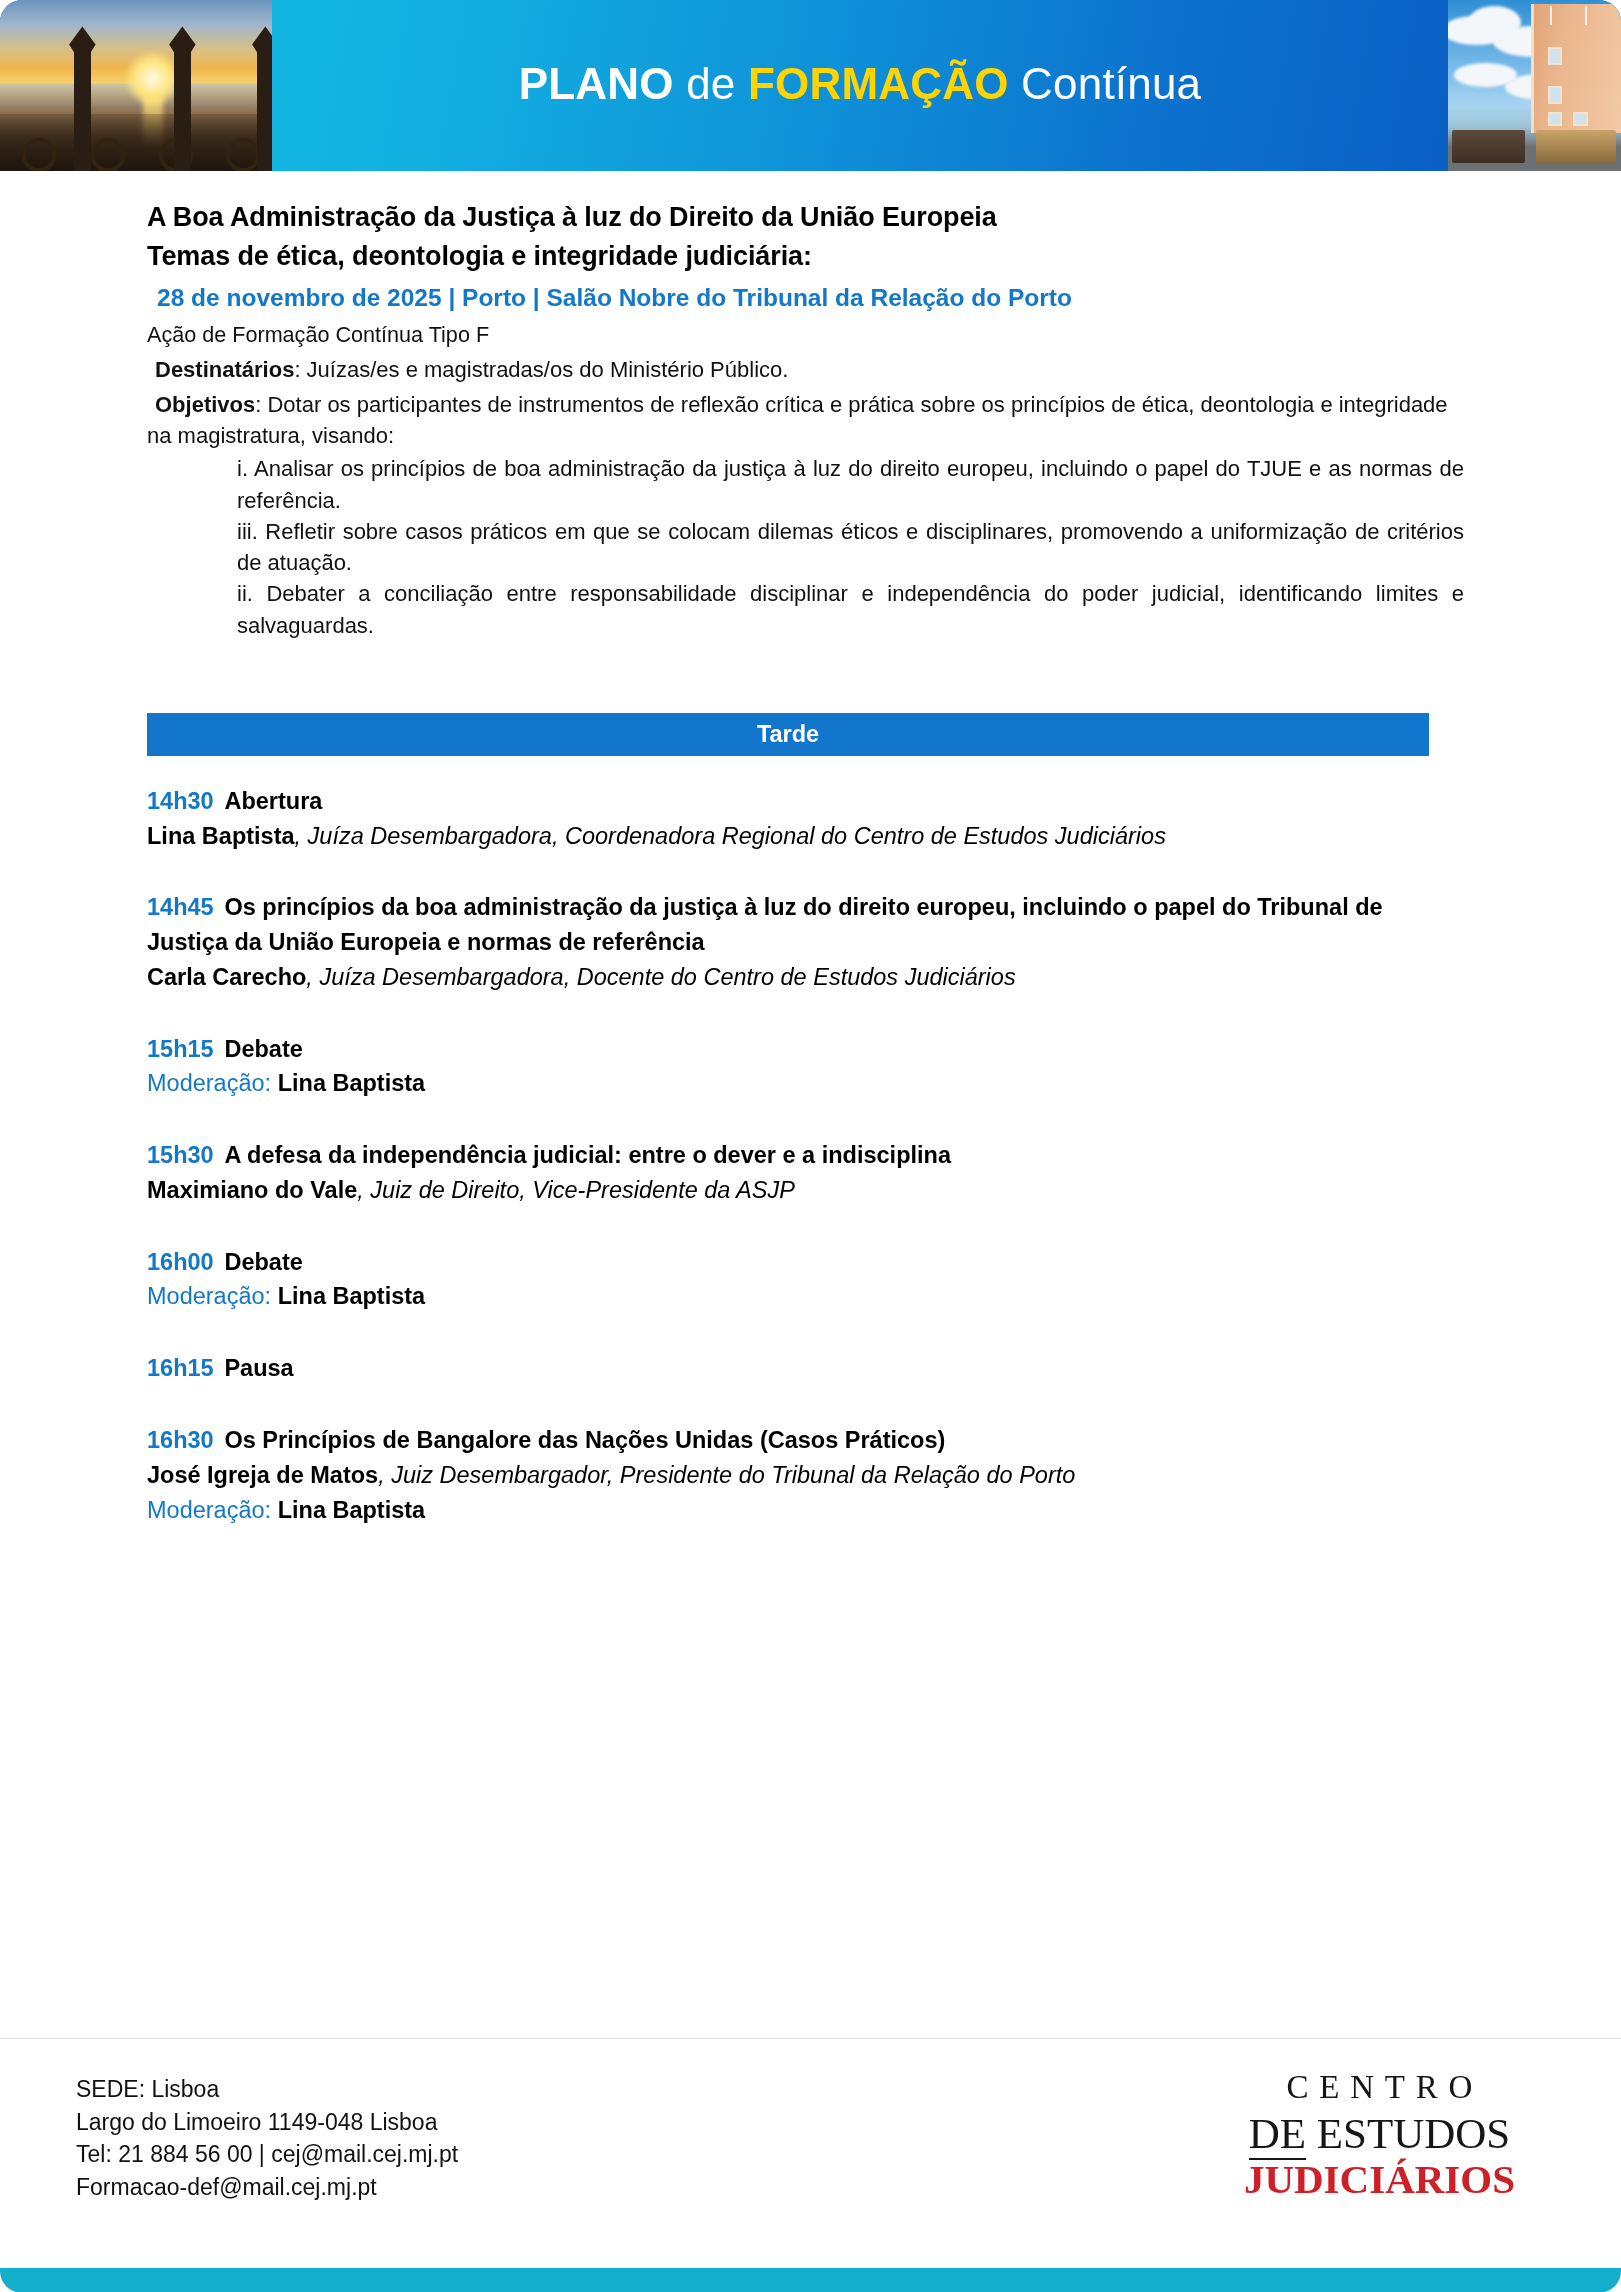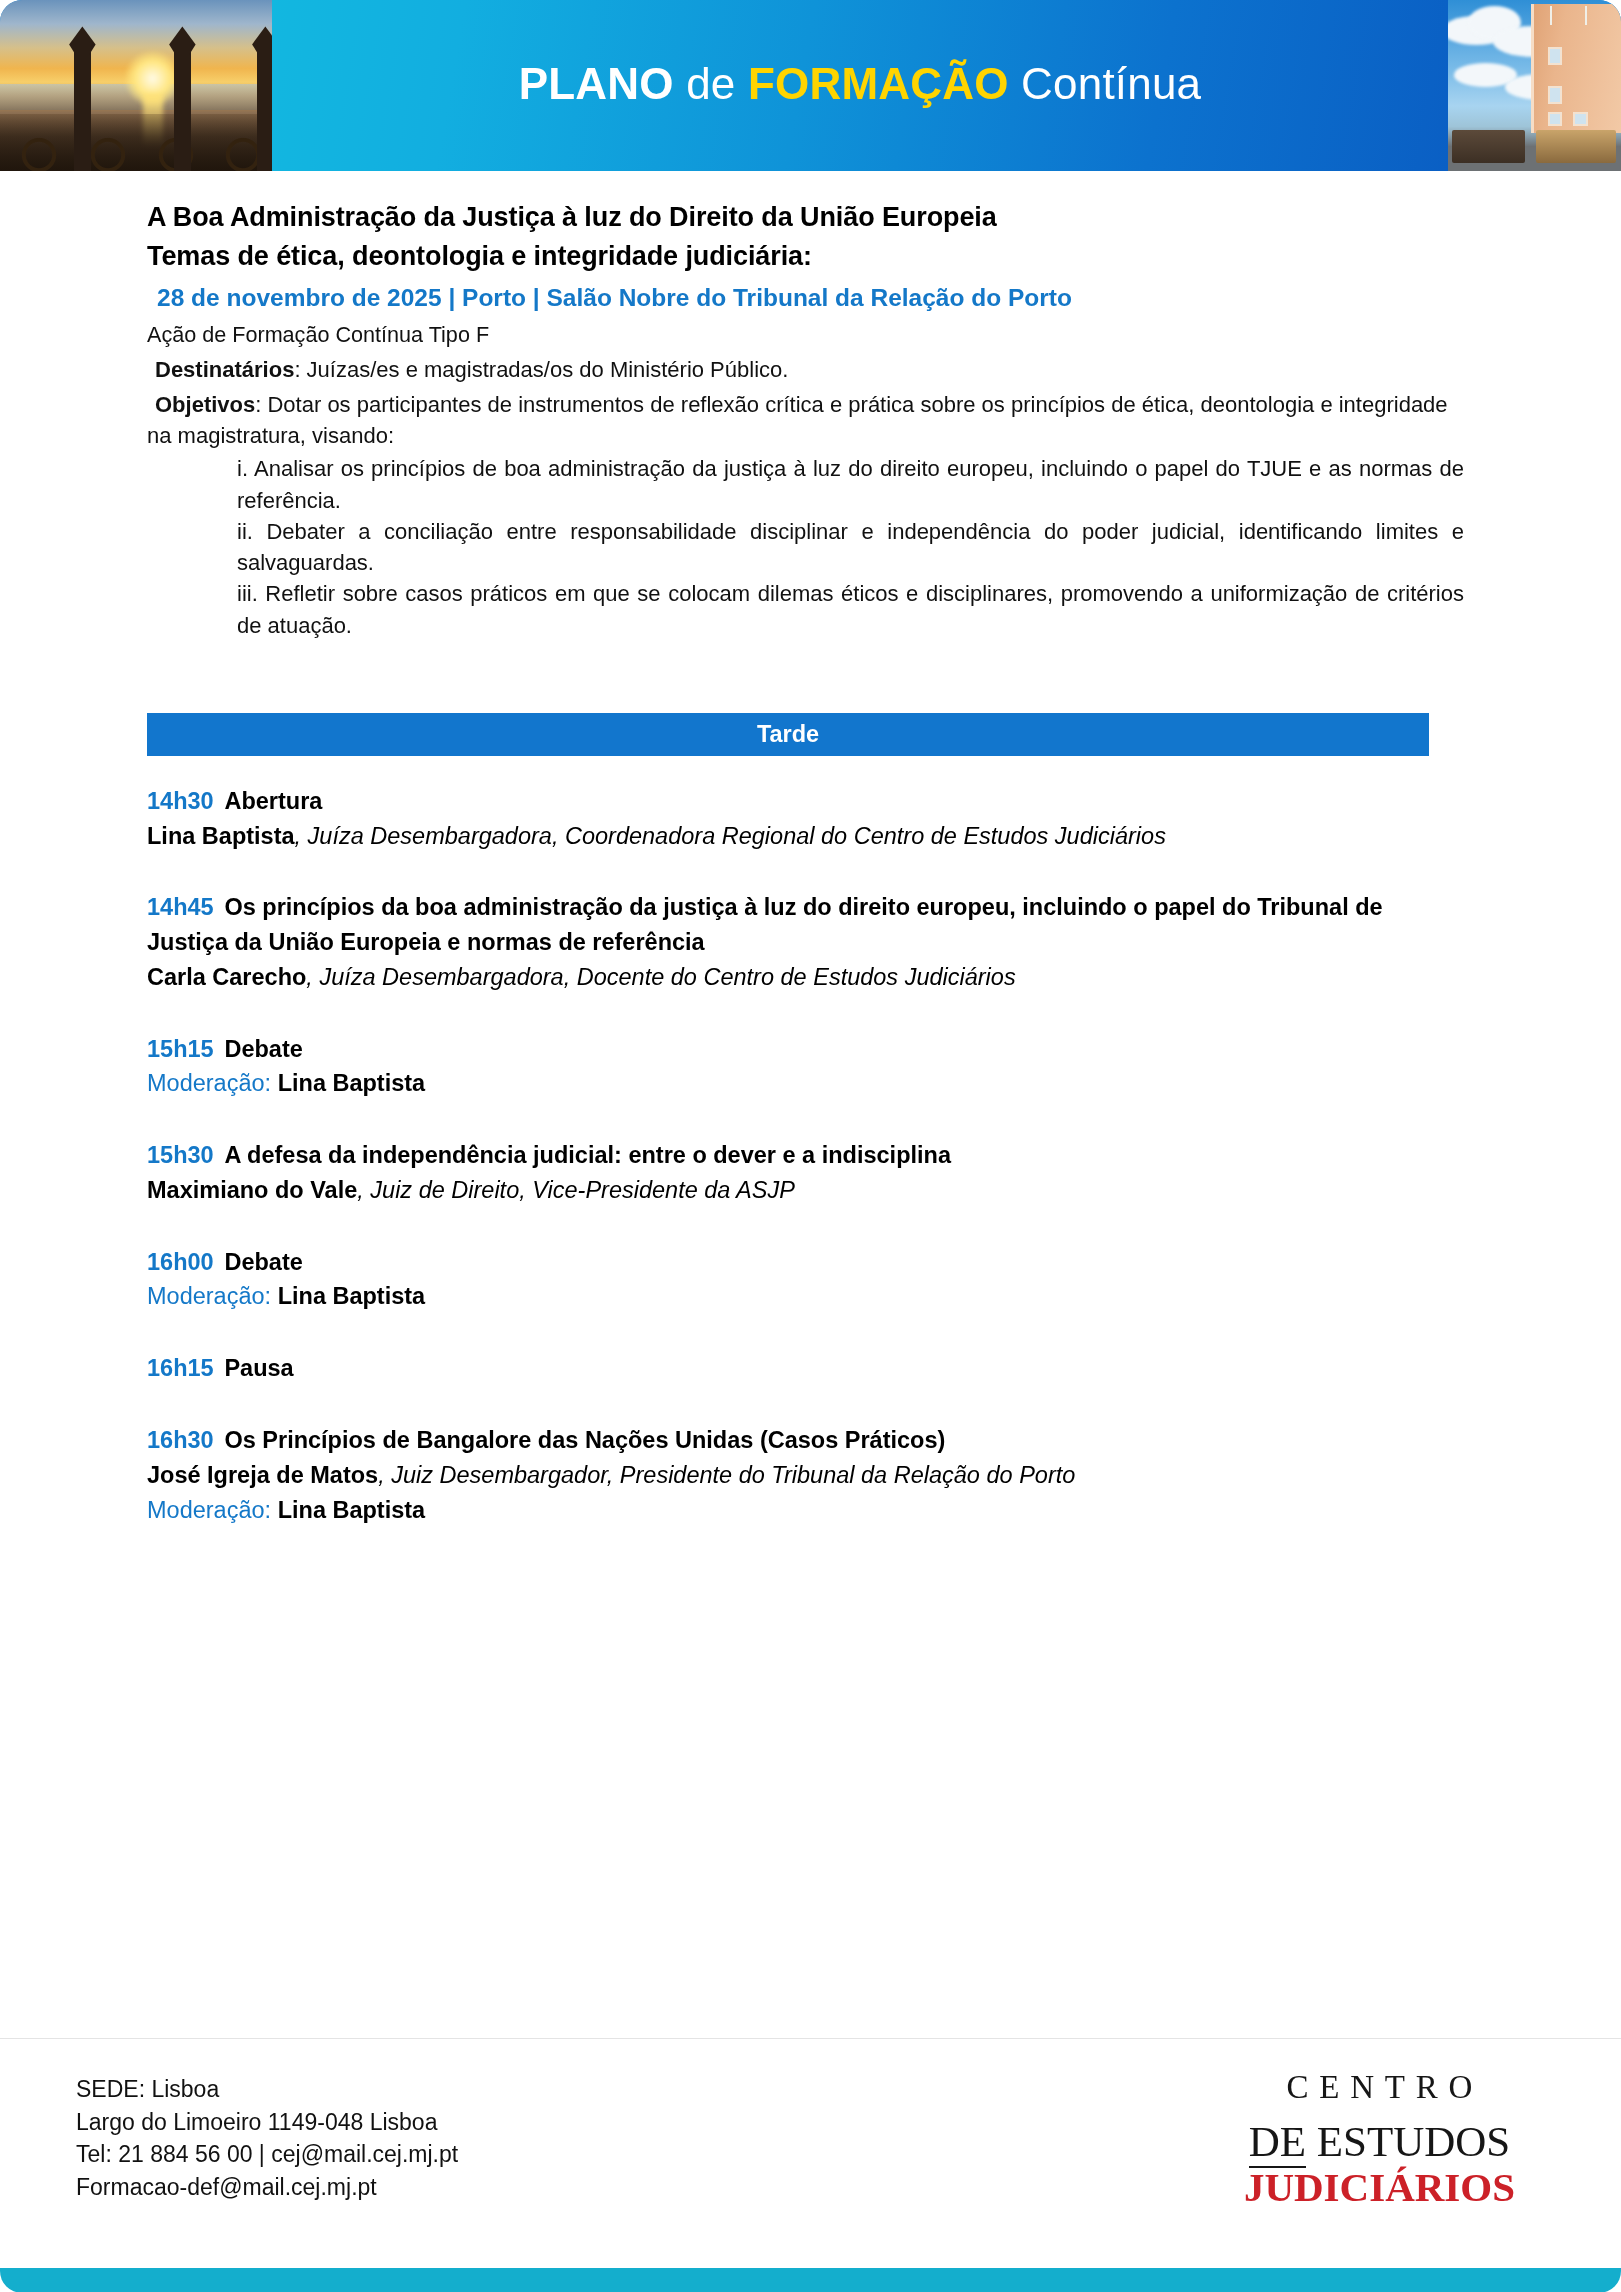--- a/index.html
+++ b/index.html
@@ -277,21 +277,21 @@
   }
   .logo-centro {
     font-size: 33px;
     letter-spacing: 10.8px;
     color: #161616;
     padding-left: 10.8px;
   }
   .logo-de-estudos {
     font-size: 43px;
     color: #161616;
-    margin-top: 16px;
+    margin-top: 8px;
     letter-spacing: 0px;
   }
   .logo-de {
     border-bottom: 2.9px solid #161616;
     padding-bottom: 1px;
   }
   .logo-jud {
     font-size: 41px;
     color: #cc2128;
     font-weight: 700;
@@ -359,22 +359,22 @@
       <div class="para">
         <b>Destinatários</b><span>: Juízas/es e magistradas/os do Ministério Público.</span>
       </div>
 
       <div class="para">
         <b>Objetivos</b><span>: Dotar os participantes de instrumentos de reflexão crítica e prática sobre os princípios de ética, deontologia e integridade na magistratura, visando:</span>
       </div>
 
       <div class="objectives">
         <div class="obj-item">i. Analisar os princípios de boa administração da justiça à luz do direito europeu, incluindo o papel do TJUE e as normas de referência.</div>
+        <div class="obj-item">iii. Refletir sobre casos práticos em que se colocam dilemas éticos e disciplinares, promovendo a uniformização de critérios de atuação.</div>
         <div class="obj-item">ii. Debater a conciliação entre responsabilidade disciplinar e independência do poder judicial, identificando limites e salvaguardas.</div>
-        <div class="obj-item">iii. Refletir sobre casos práticos em que se colocam dilemas éticos e disciplinares, promovendo a uniformização de critérios de atuação.</div>
       </div>
 
       <div class="tarde-bar">
         <span>Tarde</span>
       </div>
 
       <div class="schedule">
 
         <div class="slot">
           <div class="slot-head">

